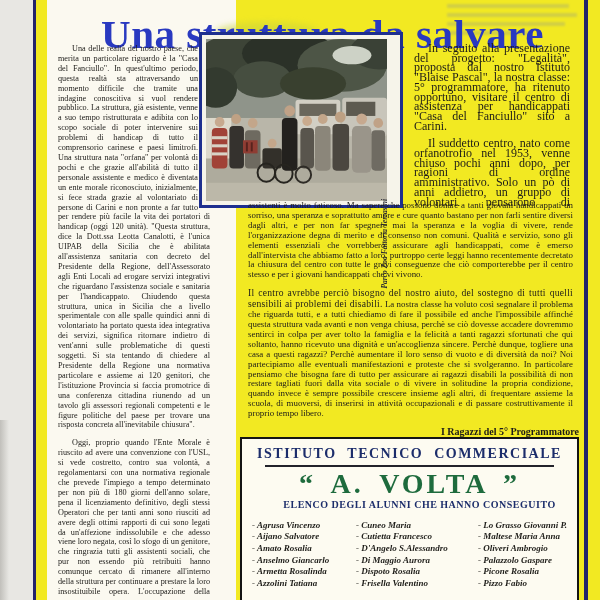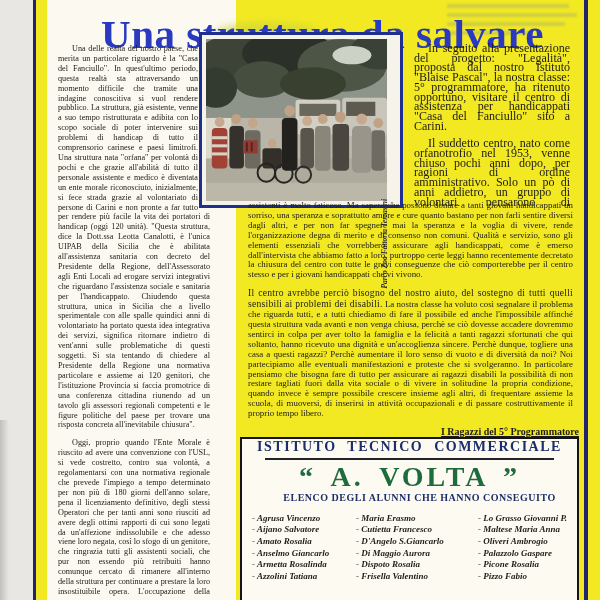--- a/index.html
+++ b/index.html
@@ -27,32 +27,32 @@
   .body-text p{margin:8px;text-indent:14px;}
   #left-col{left:50px;top:36px;width:168px;height:562px;overflow:hidden;
       font-size:8.2px;line-height:9.9px;}
   #photo-spacer{float:right;width:20px;height:172px;}
   #right-col{left:406px;top:36px;width:172px;height:170px;overflow:hidden;
       font-size:12px;line-height:9.7px;}
   #main-block{left:240px;top:193px;width:341px;font-size:8.9px;line-height:9.9px;}
   #main-block p{text-indent:0;}
   .lead{font-size:9.6px;letter-spacing:.25px;}
   #signature{display:block;text-align:right;font-weight:700;font-size:10px;
-      margin-top:4px;margin-right:2px;font-style:normal;text-decoration:underline;}
+      margin-top:4px;margin-right:2px;font-style:normal;}
   
   #photo-frame{left:199px;top:32px;width:204px;height:176px;background:#f6f4ea;
       border:3px solid #1e2f8f;box-sizing:border-box;padding:4px 13px 4px 4px;}
   #photo-frame svg{width:100%;height:100%;display:block;}
   #photo-caption{position:absolute;right:11px;bottom:6px;transform-origin:bottom right;
       transform:rotate(-90deg);white-space:nowrap;font-style:italic;
       font-size:7.5px;color:#2a2a33;font-weight:700;}
   
   #volta-box{left:240px;top:437px;width:339px;height:170px;background:#fdfbf1;
       border:2.5px solid #141414;box-sizing:border-box;text-align:center;color:#1c2d6b;}
-  #volta-title{margin-top:0;font-size:14px;font-weight:700;letter-spacing:1.5px;
+  #volta-title{margin-top:7px;font-size:14px;font-weight:700;letter-spacing:1.5px;
       word-spacing:6px;}
   #volta-rule{width:86%;height:2px;background:#23232b;margin:3px auto 2px auto;}
   #volta-name{font-size:28px;font-weight:700;color:#1e6b3d;letter-spacing:3px;
       word-spacing:6px;line-height:30px;}
   .volta-sub{font-size:10px;font-weight:700;letter-spacing:.5px;line-height:12.5px;padding-left:20px;}
   #volta-names{display:grid;grid-template-columns:104px 122px 113px;
       margin:8px 0 0 10px;text-align:left;color:#1f1e1a;}
   #volta-names .name{font-style:italic;font-weight:700;font-size:9px;line-height:11.7px;}
 </style>
 </head>
@@ -151,23 +151,23 @@
   <div id="volta-names">
     <div>
         <div class="name">- Agrusa Vincenzo</div>
         <div class="name">- Aijano Salvatore</div>
         <div class="name">- Amato Rosalia</div>
         <div class="name">- Anselmo Giancarlo</div>
         <div class="name">- Armetta Rosalinda</div>
         <div class="name">- Azzolini Tatiana</div>
       </div>
     <div>
-        <div class="name">- Maria Erasmo</div>
+        <div class="name">- Cuneo Maria</div>
         <div class="name">- Cutietta Francesco</div>
-        <div class="name">- D'Angelo S.Giancarlo</div>
+        <div class="name">- D'Angelo S.Alessandro</div>
         <div class="name">- Di Maggio Aurora</div>
         <div class="name">- Dispoto Rosalia</div>
         <div class="name">- Frisella Valentino</div>
       </div>
     <div>
         <div class="name">- Lo Grasso Giovanni P.</div>
         <div class="name">- Maltese Maria Anna</div>
         <div class="name">- Oliveri Ambrogio</div>
         <div class="name">- Palazzolo Gaspare</div>
         <div class="name">- Picone Rosalia</div>

